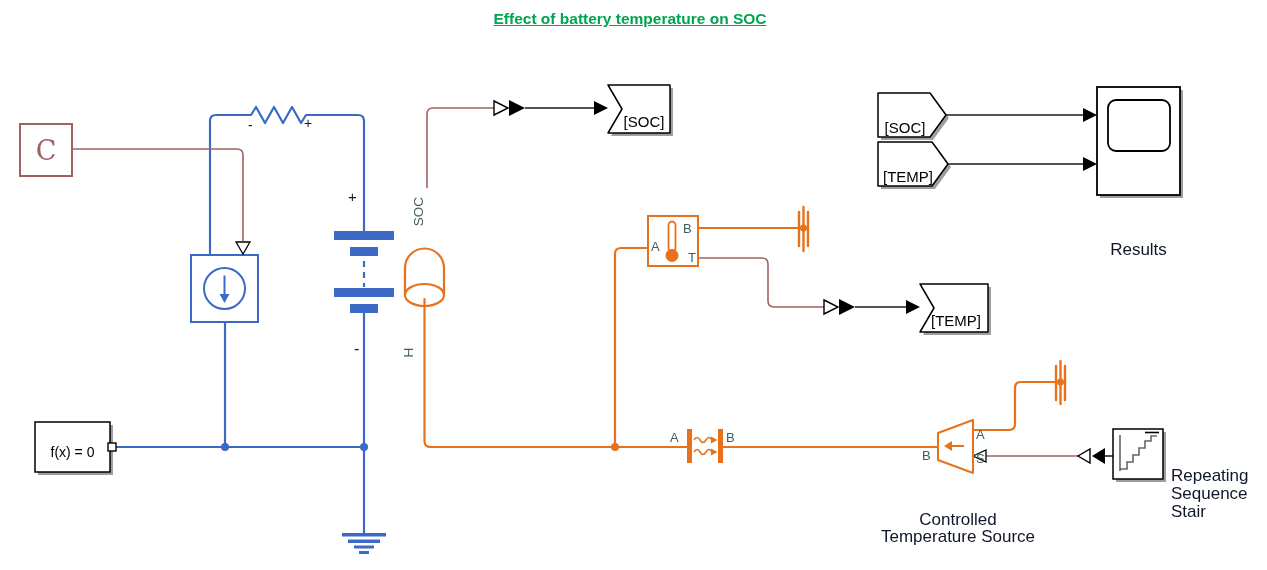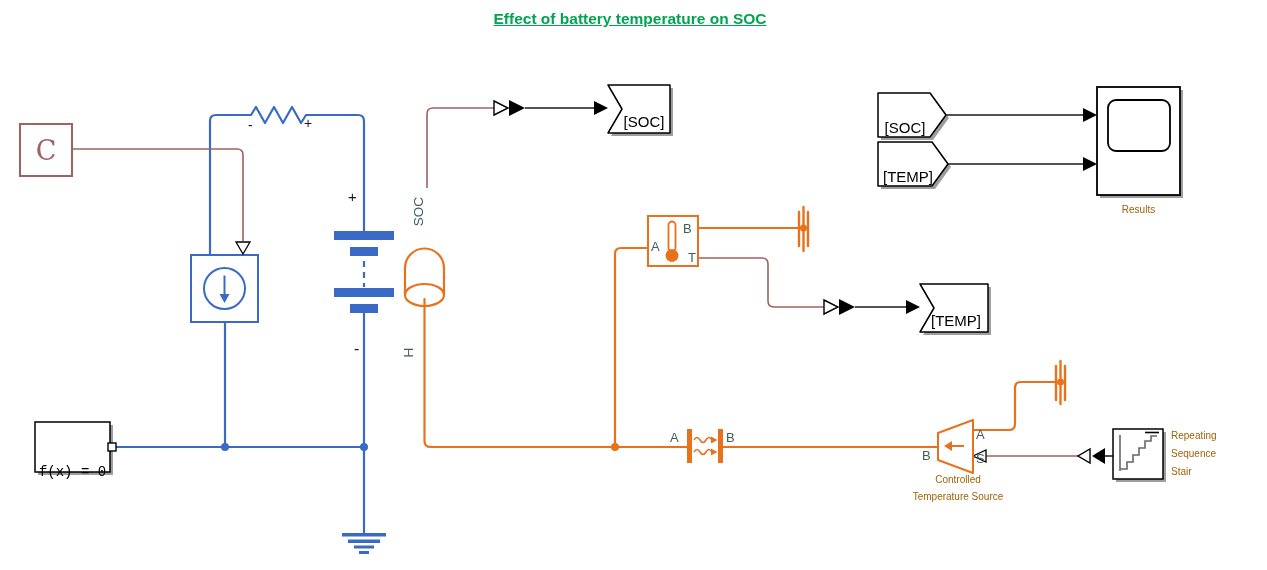--- a/index.html
+++ b/index.html
@@ -1,36 +1,36 @@
 <!DOCTYPE html>
 <html style="--electrical: #3a6ac6; --thermal: #e8721c; --physical: #9f6161; --signal: #1a1a1a; --port_label: #3f5e5e; --title: #00A550; --shadow: #9e9e9e;"><head>
 <meta charset="utf-8">
 <style>
   html,body{margin:0;padding:0;background:#fff;}
   #canvas{
     position:relative;width:1267px;height:570px;background:#ffffff;
     font-family:"Liberation Sans",sans-serif;overflow:hidden;
   }
-  .lbl{position:absolute;font-size:10px;color:#a16207;white-space:pre-line;line-height:17px;}
+  .lbl{position:absolute;font-size:17px;color:#0f172a;white-space:pre-line;line-height:17px;margin-top:40px;}
   .tag-lbl{position:absolute;font-size:15px;color:#000;text-align:center;margin-top:12px;}
   .port-lbl{position:absolute;font-size:13px;color:var(--port_label);}
   .vlabel{position:absolute;font-size:13.5px;color:var(--port_label);text-align:center;
           transform:rotate(-90deg);transform-origin:center;}
   .sign{position:absolute;font-size:14px;color:#1a1a1a;}
   .title{
     position:absolute;left:400px;top:10px;width:460px;text-align:center;
     font-size:15.5px;font-weight:bold;text-decoration:underline;color:var(--title);
   }
   .cglyph{
     position:absolute;left:20px;top:124px;width:52px;height:52px;
     display:flex;align-items:center;justify-content:center;
     font-family:"DejaVu Serif",serif;font-size:27px;color:var(--physical);
   }
-  .fx{position:absolute;left:35px;top:446px;width:75px;height:52px;
-      display:flex;align-items:center;justify-content:center;font-size:14px;color:#000;font-family:Liberation Mono, monospace;}
+  .fx{position:absolute;left:35px;top:426px;width:75px;height:52px;
+      display:flex;align-items:center;justify-content:center;font-size:14px;color:#000;}
   svg{position:absolute;left:0;top:0;}
 </style>
 </head>
 <body>
 
 <div id="canvas">
 
   <svg width="1267" height="570" viewBox="0 0 1267 570">
 
     <g style="fill:var(--shadow)">

